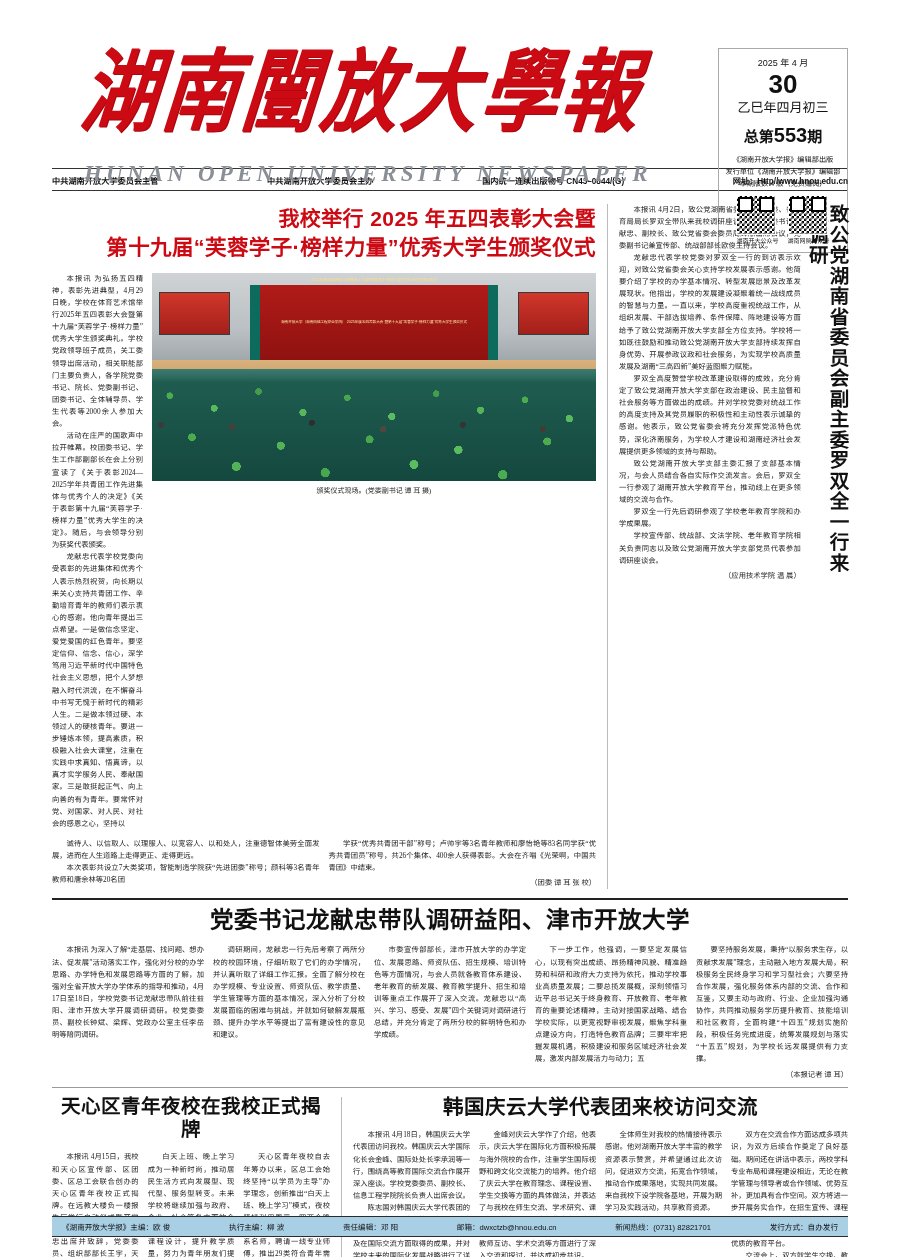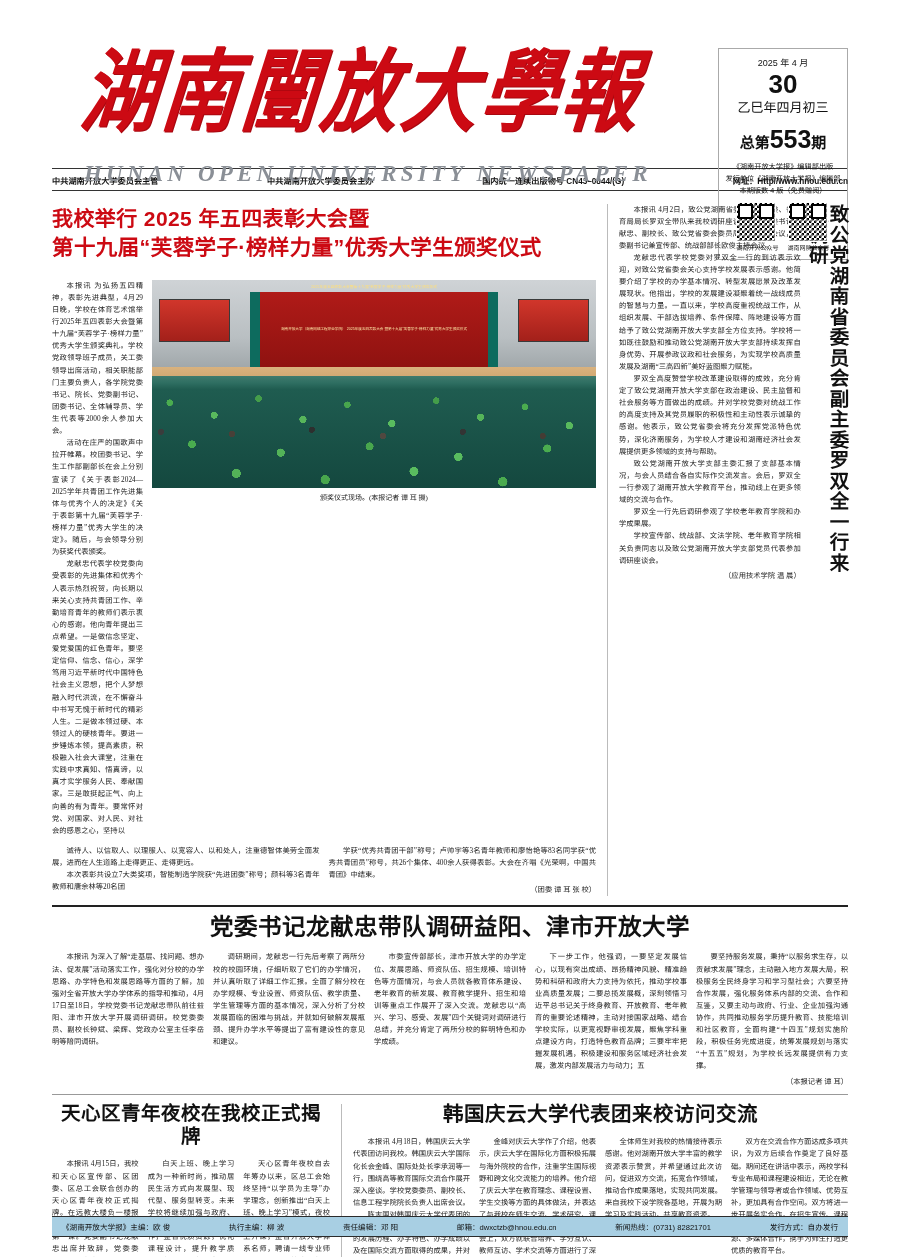--- a/index.html
+++ b/index.html
@@ -65,21 +65,21 @@
     margin-top: 2px;
     padding: 8px 4px 6px 4px;
     text-align: center;
     font-family: "Liberation Sans", "DejaVu Sans", sans-serif;
     line-height: 1.45;
   }
   .mb-date { font-size: 9px; color: #111; }
   .mb-day { font-size: 26px; font-weight: bold; line-height: 1.05; margin: 1px 0 1px; }
   .mb-lunar { font-size: 13px; color: #111; }
   .mb-issue { font-size: 15px; font-weight: bold; margin: 3px 0 4px; }
-  .mb-issue .num { font-size: 25px; text-align: center; }
+  .mb-issue .num { font-size: 20px; text-align: center; }
   .mb-line { font-size: 7.2px; color: #111; line-height: 1.62; }
   .qr-row { display: flex; justify-content: center; gap: 9px; margin-top: 6px; }
   .qr-wrap { text-align: center; }
   .qr {
     width: 40px; height: 40px;
     background-image:
       linear-gradient(45deg, #000 25%, transparent 25%, transparent 75%, #000 75%),
       linear-gradient(45deg, #000 25%, transparent 25%, transparent 75%, #000 75%);
     background-size: 5px 5px;
     background-position: 0 0, 2.5px 2.5px;
@@ -116,28 +116,28 @@
   .lead-block { display: flex; margin-top: 13px; }
   .lead-main { flex: 1 1 auto; padding-right: 11px; }
   .lead-side {
     flex: 0 0 241px;
     display: flex;
     border-left: 1px solid #bbb;
     padding-left: 11px;
   }
 
   .lead-head {
-    text-align: left;
+    text-align: right;
     color: #cc0a13;
     font-family: "Liberation Sans", "DejaVu Sans", sans-serif;
     font-weight: bold;
     font-size: 21px;
     line-height: 1.42;
     letter-spacing: 0.4px;
-    margin-bottom: 16px;
+    margin-bottom: 9px;
   }
   .lead-head .l2 { font-size: 21.5px; }
 
   .lead-body { display: flex; gap: 9px; }
   .col { font-size: 7.3px; line-height: 1.66; text-align: justify; color: #1a1a1a; }
   .col p { margin: 0 0 0; text-indent: 2em; }
   .col p.sig { text-align: right; text-indent: 0; margin-top: 3px; }
 
   .lead-col-narrow { flex: 0 0 91px; }
   .lead-photo-col { flex: 1 1 auto; }
@@ -336,21 +336,21 @@
               <div class="ph-screenR"></div>
               <div class="ph-stage"></div>
               <div class="ph-banner">2025年度五四表彰大会暨第十九届“芙蓉学子·榜样力量”优秀大学生颁奖仪式</div>
               <div class="ph-stagetext">湖南开放大学（湖南网络工程职业学院）
 2025年度五四表彰大会
 暨第十九届“芙蓉学子·榜样力量”优秀大学生颁奖仪式</div>
               <div class="ph-floor"></div>
               <div class="ph-court"></div>
               <div class="ph-crowd"></div>
             </div>
-            <div class="photo-cap">颁奖仪式现场。(本报记者 谭 耳 摄)</div>
+            <div class="photo-cap">颁奖仪式现场。(党委副书记 谭 耳 摄)</div>
           </div>
         </div>
 
         <div class="cols">
           <div class="col">
             <p>诚待人、以信取人、以理服人、以宽容人、以和处人，注重德智体美劳全面发展，进而在人生道路上走得更正、走得更远。</p>
             <p>本次表彰共设立7大类奖项，智能制造学院获“先进团委”称号；颜科等3名青年教师和唐余林等20名团</p>
           </div>
           <div class="col">
             <p>学获“优秀共青团干部”称号；卢帅宇等3名青年教师和廖怡艳等83名同学获“优秀共青团员”称号，共26个集体、400余人获得表彰。大会在齐唱《光荣啊，中国共青团》中结束。</p>

